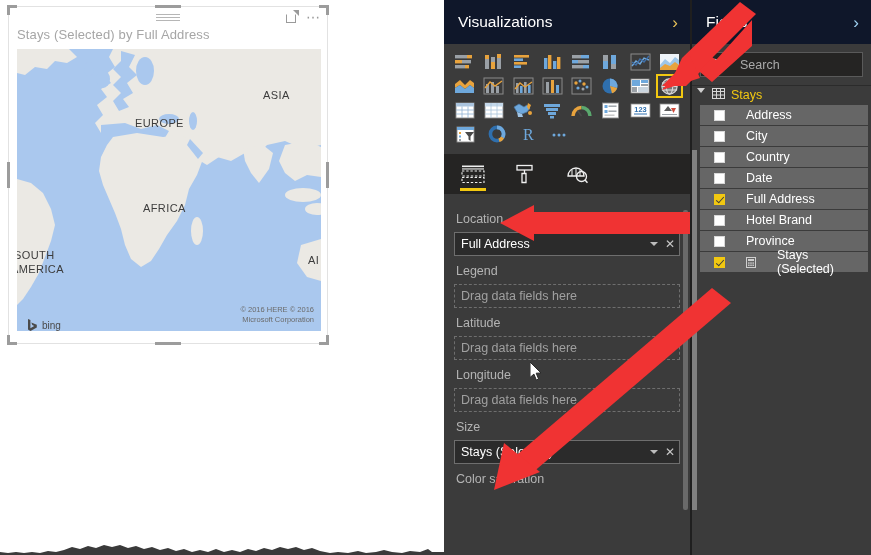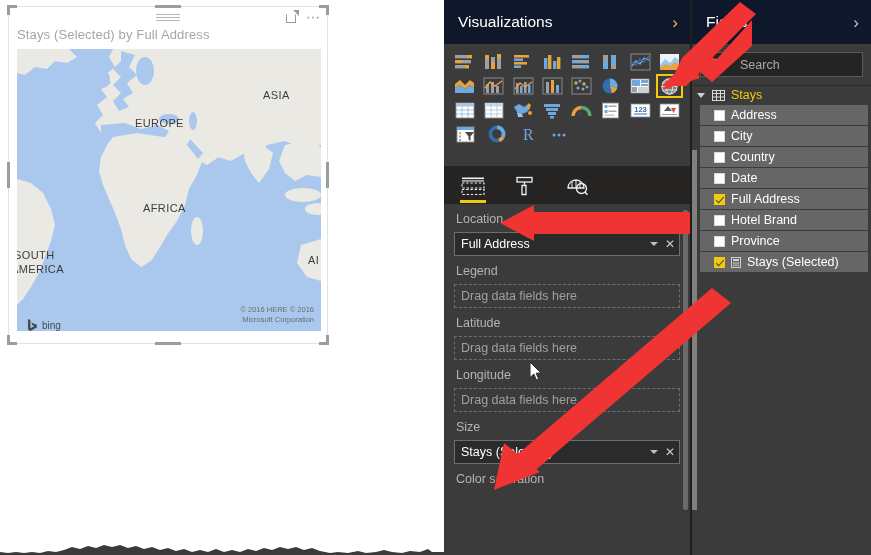--- a/index.html
+++ b/index.html
@@ -97,21 +97,21 @@
   }
   .panel-header {
     height: 44px; background: #0f172a; display: flex; align-items: center;
     padding: 0 12px 0 14px; justify-content: space-between;
   }
   .panel-header .ptitle { color: #ffffff; font-size: 15.5px; }
   .chev { color: #e6c15a; font-size: 17px; line-height: 1; font-weight: 300; }
   .chev.blue { color: #9fd2f2; }
 
   .viz-gallery {
-    background: #3b3b3b; padding: 6px 7px 20px 7px;
+    background: #3b3b3b; padding: 6px 7px 8px 7px;
   }
   .viz-row { display: flex; gap: 2px; }
   .viz-cell {
     width: 29px; height: 24px; display: flex; align-items: center; justify-content: center;
     border: 1px solid transparent; position: relative;
   }
   .viz-cell.selected { border: 2px solid #f2c811; }
 
   
   .well-tabs {
@@ -152,27 +152,27 @@
   }
   .fields-search-wrap { background: #3b3b3b; padding: 8px 8px 6px 8px; }
   .fields-search {
     height: 25px; background: #252423; border: 1px solid #5a5a5a;
     display: flex; align-items: center; gap: 18px; padding: 0 8px;
   }
   .fields-search .ph { color: #aaaaaa; font-size: 12.5px; }
   .fields-sep { height: 1px; background: #2b2b2b; margin: 2px 0 0 0; }
 
   .table-row {
-    display: flex; align-items: center; gap: 6px; padding: 2px 0 2px 5px; color: #f2c811; font-size: 12.5px;
+    display: flex; align-items: flex-start; gap: 6px; padding: 2px 0 2px 5px; color: #f2c811; font-size: 12.5px;
   }
   .tri { width: 0; height: 0; border-left: 4px solid transparent; border-right: 4px solid transparent; border-top: 5px solid #cfcfcf; margin-right: 1px; }
 
   .field-item {
     height: 20px; margin: 1px 3px 1px 8px; background: #666666;
-    display: flex; align-items: center; gap: 6px; padding-left: 14px;
+    display: flex; align-items: center; gap: 21px; padding-left: 14px;
     color: #ffffff; font-size: 12.5px;
   }
   .fchk {
     width: 11px; height: 11px; background: #ffffff; border: 1px solid #d8d8d8; flex: 0 0 auto;
   }
   .fchk.checked { background: #f2c811; border-color: #f2c811; position: relative; }
   .fchk.checked::after {
     content: ""; position: absolute; left: 3px; top: 0px; width: 3px; height: 7px;
     border: solid #3b3b3b; border-width: 0 1.6px 1.6px 0; transform: rotate(42deg);
   }

